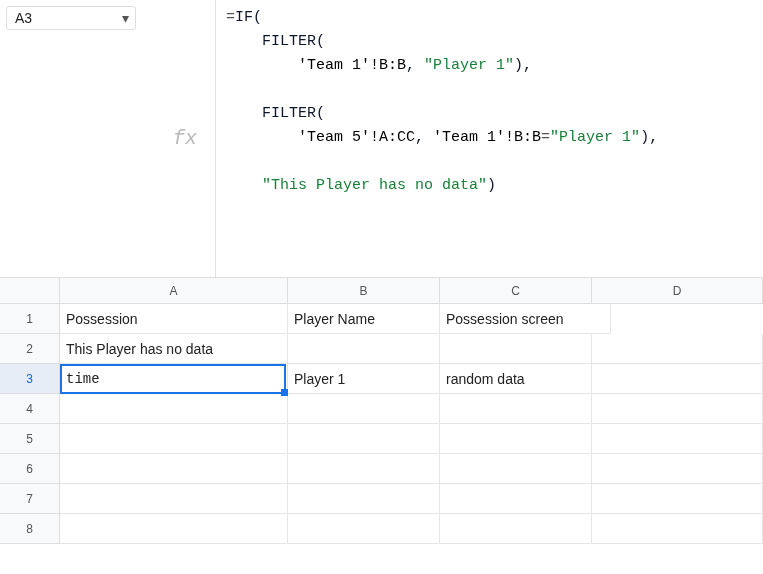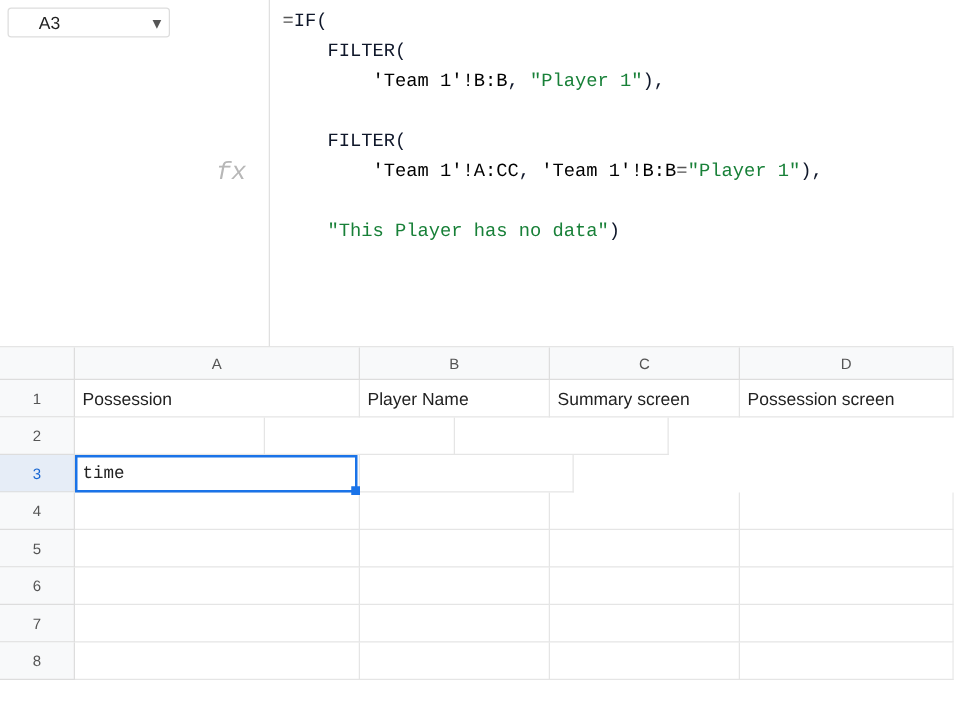--- a/index.html
+++ b/index.html
@@ -1,21 +1,21 @@
 <!DOCTYPE html>
 <html><head>
 <meta charset="utf-8">
 <style>
 * { box-sizing: border-box; margin: 0; padding: 0; }
 body { font-family: Arial, sans-serif; font-size: 13px; color: #222; background: #fff; width: 763px; height: 574px; overflow: hidden; }
 
 .top-section { display: flex; height: 278px; border-bottom: 1px solid #ddd; }
 
 .name-box-area { width: 155px; padding: 6px 0 0 6px; }
-.name-box { display: flex; align-items: center; justify-content: space-between; width: 130px; height: 24px; border: 1px solid #ddd; border-radius: 3px; background: #fff; padding: 0 6px 0 24px; font-size: 14px; color: #222; }
+.name-box { display: flex; align-items: center; justify-content: space-between; width: 130px; height: 24px; border: 1px solid #ddd; border-radius: 3px; background: #fff; padding: 0 6px 0 8px; font-size: 14px; color: #222; }
 .name-box .chev { color: #555; }
 
 .fx-col { width: 60px; display: flex; align-items: center; justify-content: center; }
 .fx-label { font-family: Liberation Mono, monospace; font-style: italic; font-size: 20px; color: #b7b7b7; }
 
 .formula-area { flex: 1; border-left: 1px solid #e0e0e0; padding: 6px 10px 6px 10px; overflow: hidden; }
 .formula-text { font-family: 'Courier New', Consolas, monospace; font-size: 15px; line-height: 24px; white-space: pre; color: #222; }
 .t-gray { color: #0f172a; text-align: right; }
 .t-orange { color: #000000; }
 .t-green { color: #188038; }
@@ -55,51 +55,53 @@
   </div>
   <div class="fx-col">
     <span class="fx-label">fx</span>
   </div>
   <div class="formula-area">
     <div class="formula-text"><span class="t-eq">=</span><span class="t-gray">IF</span><span class="t-gray">(</span>
 <span>    </span><span class="t-gray">FILTER</span><span class="t-gray">(</span>
 <span>        </span><span class="t-orange">'Team 1'!B:B</span><span class="t-gray">, </span><span class="t-green">"Player 1"</span><span class="t-gray">),</span>
 
 <span>    </span><span class="t-gray">FILTER</span><span class="t-gray">(</span>
-<span>        </span><span class="t-orange">'Team 1'!A:CC</span><span class="t-gray">, </span><span class="t-orange">'Team 1'!B:B</span><span class="t-eq">=</span><span class="t-green">"Player 1"</span><span class="t-gray">),</span>
+<span>        </span><span class="t-orange">'Team 5'!A:CC</span><span class="t-gray">, </span><span class="t-orange">'Team 1'!B:B</span><span class="t-eq">=</span><span class="t-green">"Player 1"</span><span class="t-gray">),</span>
 
 <span>    </span><span class="t-green">"This Player has no data"</span><span class="t-gray">)</span></div>
   </div>
 </div>
 
 <div class="sheet">
   <div class="corner"></div>
   <div class="col-headers">
     <div class="col-h col-a">A</div>
     <div class="col-h col-b">B</div>
     <div class="col-h col-c">C</div>
     <div class="col-h col-d">D</div>
   </div>
 
   <div class="row">
     <div class="row-h">1</div>
     <div class="cell col-a">Possession</div>
     <div class="cell col-b">Player Name</div>
-    <div class="cell col-c">Summary screen</div>
     <div class="cell col-d">Possession screen</div>
   </div>
   <div class="row">
     <div class="row-h">2</div>
+    <div class="cell col-a">This Player has no data</div>
     <div class="cell col-b"></div>
     <div class="cell col-c"></div>
     <div class="cell col-d"></div>
   </div>
   <div class="row">
     <div class="row-h active">3</div>
     <div class="cell col-a mono">time</div>
+    <div class="cell col-b">Player 1</div>
+    <div class="cell col-c">random data</div>
     <div class="cell col-d"></div>
   </div>
   <div class="row">
     <div class="row-h">4</div>
     <div class="cell col-a"></div>
     <div class="cell col-b"></div>
     <div class="cell col-c"></div>
     <div class="cell col-d"></div>
   </div>
   <div class="row">

